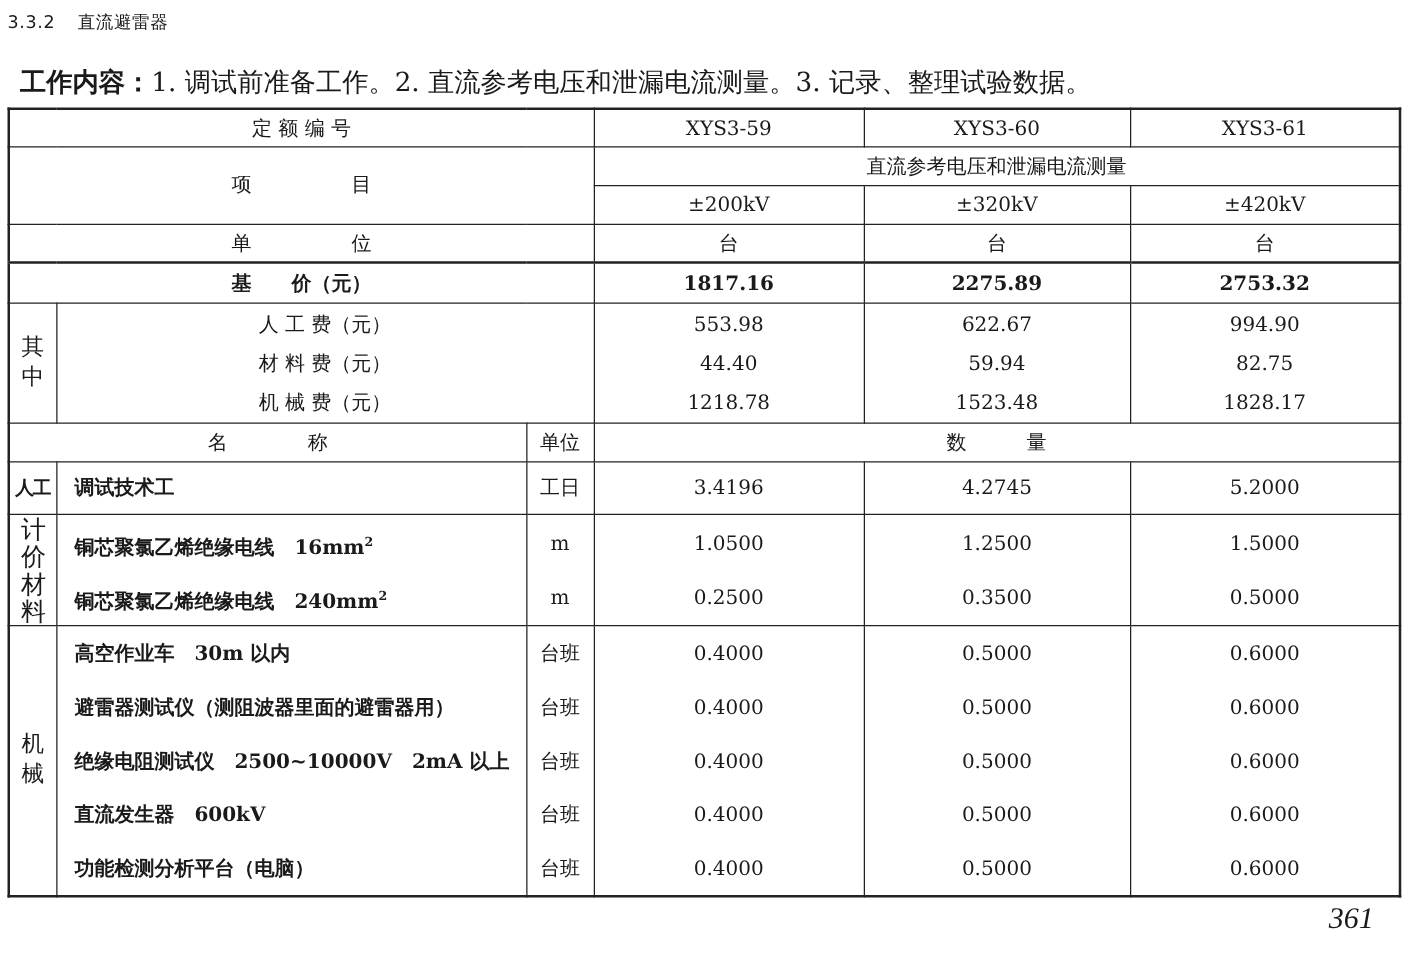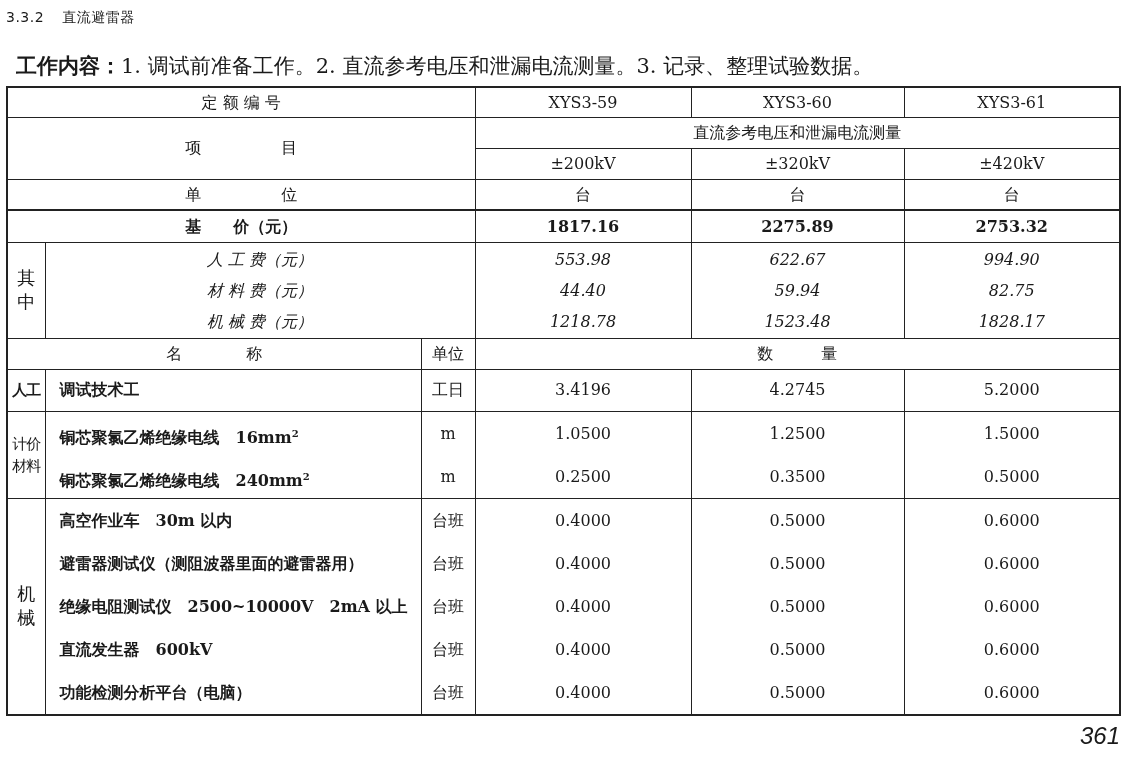--- a/index.html
+++ b/index.html
@@ -7,25 +7,25 @@
          font-family:"DejaVu Serif","Liberation Serif",serif; color:#1a1a1a; }
   .section-title { position:absolute; left:6px; top:9px; font-size:14px; font-family:"DejaVu Sans","Liberation Sans",sans-serif; letter-spacing:0.5px; }
   .section-title .num { margin-right:18px; }
   .work-content { position:absolute; left:16px; top:52px; font-size:21px; white-space:nowrap; }
   .work-content .lbl { font-family:"DejaVu Sans","Liberation Sans",sans-serif; font-weight:bold; }
   table.quota { position:absolute; left:6px; top:86px; width:1113px; border-collapse:collapse; table-layout:fixed; font-size:16px; }
   table.quota td { border:1px solid #222; text-align:center; vertical-align:middle; padding:0; line-height:1.2; }
   table.quota { border:2px solid #222; }
   .thick-top td { border-top:2px solid #222 !important; }
   .bold td.val, .bold td.lbl { font-weight:bold; }
-  .sub-stack div { height:31px; line-height:31px;font-style:italic; }
+  .sub-stack div { height:31px; line-height:31px; }
   .left { text-align:left !important; padding-left:14px !important;font-weight:bold; }
   .vlabel { font-size:16px; line-height:22px; }
   .multi div { height:43px; line-height:43px; }
-  .page-num { position:absolute; right:12px; top:722px; font-size:24px; font-style:italic; font-family:Liberation Sans, sans-serif; }
+  .page-num { position:absolute; right:33px; top:722px; font-size:24px; font-style:italic; font-family:Liberation Serif, serif; }
   sup { font-size:10px; }
 </style>
 </head>
 <body>
 
 <div class="section-title">
   <span class="num">3.3.2</span><span>直流避雷器</span>
 </div>
 
 <div class="work-content">
@@ -100,21 +100,21 @@
   </tr>
   <tr style="height:42px">
     <td style="font-size:15px;letter-spacing:-1px;font-weight:bold;">人工</td>
     <td class="left">调试技术工</td>
     <td>工日</td>
     <td>3.4196</td>
     <td>4.2745</td>
     <td>5.2000</td>
   </tr>
   <tr style="height:86px">
-    <td><span style="display:inline-block;width:34px;word-break:break-all;font-size:15px;line-height:22px;letter-spacing:-1px;">计价材料</span></td>
+    <td><span style="display:inline-block;width:34px;word-break:break-all;font-size:20px;line-height:22px;letter-spacing:-1px;">计价材料</span></td>
     <td class="left multi">
       <div><span>铜芯聚氯乙烯绝缘电线　16mm</span><sup>2</sup></div>
       <div><span>铜芯聚氯乙烯绝缘电线　240mm</span><sup>2</sup></div>
     </td>
     <td class="multi">
       <div>m</div>
       <div>m</div>
     </td>
     <td class="multi">
       <div>1.0500</div>

